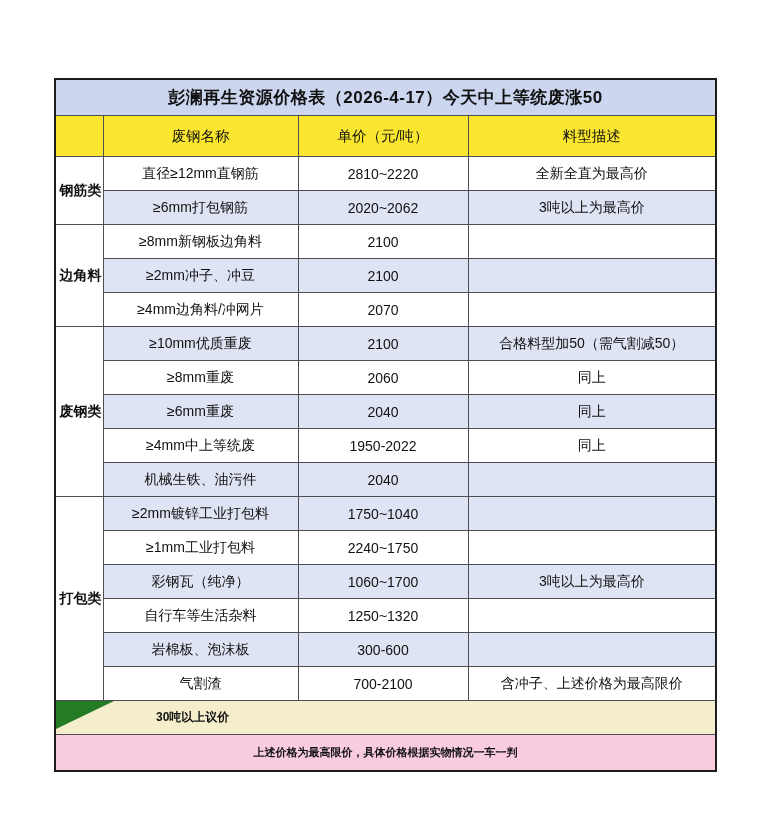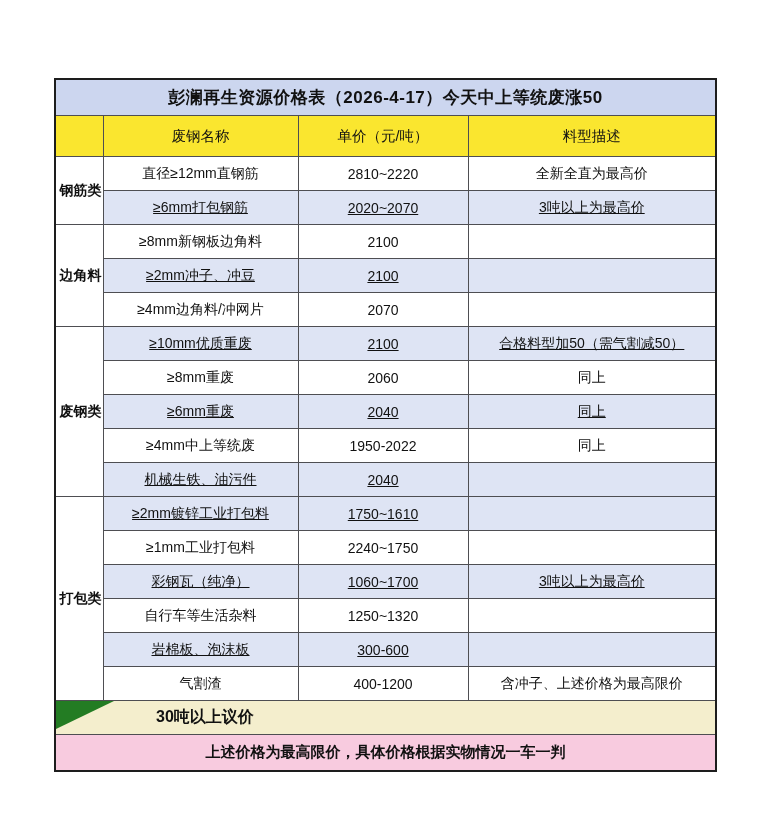--- a/index.html
+++ b/index.html
@@ -52,53 +52,52 @@
     font-size: 14.5px;
     font-weight: normal;
   }
   tbody td {
     height: 33px;
     font-size: 14px;
     background: var(--row-plain-bg, #ffffff);
   }
   tbody td.shaded {
     background: var(--row-shaded-bg, #dee4f4);
-    text-decoration: underline;
   }
   tbody td.cat-cell {
     background: var(--row-plain-bg, #ffffff);
     font-weight: bold;
     font-size: 14px;
     padding: 0 1px;
     text-align: right;
   }
   tfoot td {
     font-weight: bold;
-    font-size: 16px;
+    font-size: 12px;
   }
   tr.note-row td {
     height: 33px;
     background: var(--footer-note-bg, #f4eecd);
     text-align: left;
     padding-left: 100px;
     position: relative;
   }
   .corner-triangle {
     position: absolute;
     left: 0;
     top: 0;
     width: 0;
     height: 0;
     border-top: 28px solid var(--triangle-green, #237c23);
     border-right: 58px solid transparent;
   }
   tr.warning-row td {
     height: 35px;
     background: var(--footer-warning-bg, #f8cbdf);
-    font-size: 15px;
+    font-size: 11px;
   }
 </style>
 </head>
 <body>
 
 <div class="page">
   <div class="sheet">
     <table class="price-table">
       <colgroup>
         <col style="width:48px">
@@ -119,21 +118,21 @@
       </thead>
       <tbody id="rows-body">
           <tr>
             <td class="cat-cell" rowspan="2">钢筋类</td>
             <td class="name-cell">直径≥12mm直钢筋</td>
             <td class="price-cell">2810~2220</td>
             <td class="desc-cell">全新全直为最高价</td>
           </tr>
           <tr>
             <td class="name-cell shaded">≥6mm打包钢筋</td>
-            <td class="price-cell shaded">2020~2070</td>
+            <td class="price-cell shaded">2020~2062</td>
             <td class="desc-cell shaded">3吨以上为最高价</td>
           </tr>
           <tr>
             <td class="cat-cell" rowspan="3">边角料</td>
             <td class="name-cell">≥8mm新钢板边角料</td>
             <td class="price-cell">2100</td>
             <td class="desc-cell"></td>
           </tr>
           <tr>
             <td class="name-cell shaded">≥2mm冲子、冲豆</td>
@@ -167,21 +166,21 @@
             <td class="desc-cell">同上</td>
           </tr>
           <tr>
             <td class="name-cell shaded">机械生铁、油污件</td>
             <td class="price-cell shaded">2040</td>
             <td class="desc-cell shaded"></td>
           </tr>
           <tr>
             <td class="cat-cell" rowspan="6">打包类</td>
             <td class="name-cell shaded">≥2mm镀锌工业打包料</td>
-            <td class="price-cell shaded">1750~1610</td>
+            <td class="price-cell shaded">1750~1040</td>
             <td class="desc-cell shaded"></td>
           </tr>
           <tr>
             <td class="name-cell">≥1mm工业打包料</td>
             <td class="price-cell">2240~1750</td>
             <td class="desc-cell"></td>
           </tr>
           <tr>
             <td class="name-cell shaded">彩钢瓦（纯净）</td>
             <td class="price-cell shaded">1060~1700</td>
@@ -192,21 +191,21 @@
             <td class="price-cell">1250~1320</td>
             <td class="desc-cell"></td>
           </tr>
           <tr>
             <td class="name-cell shaded">岩棉板、泡沫板</td>
             <td class="price-cell shaded">300-600</td>
             <td class="desc-cell shaded"></td>
           </tr>
           <tr>
             <td class="name-cell">气割渣</td>
-            <td class="price-cell">400-1200</td>
+            <td class="price-cell">700-2100</td>
             <td class="desc-cell">含冲子、上述价格为最高限价</td>
           </tr>
         </tbody>
       <tfoot>
         <tr class="note-row">
           <td colspan="4">
             <span class="corner-triangle"></span>
             <span>30吨以上议价</span>
           </td>
         </tr>

